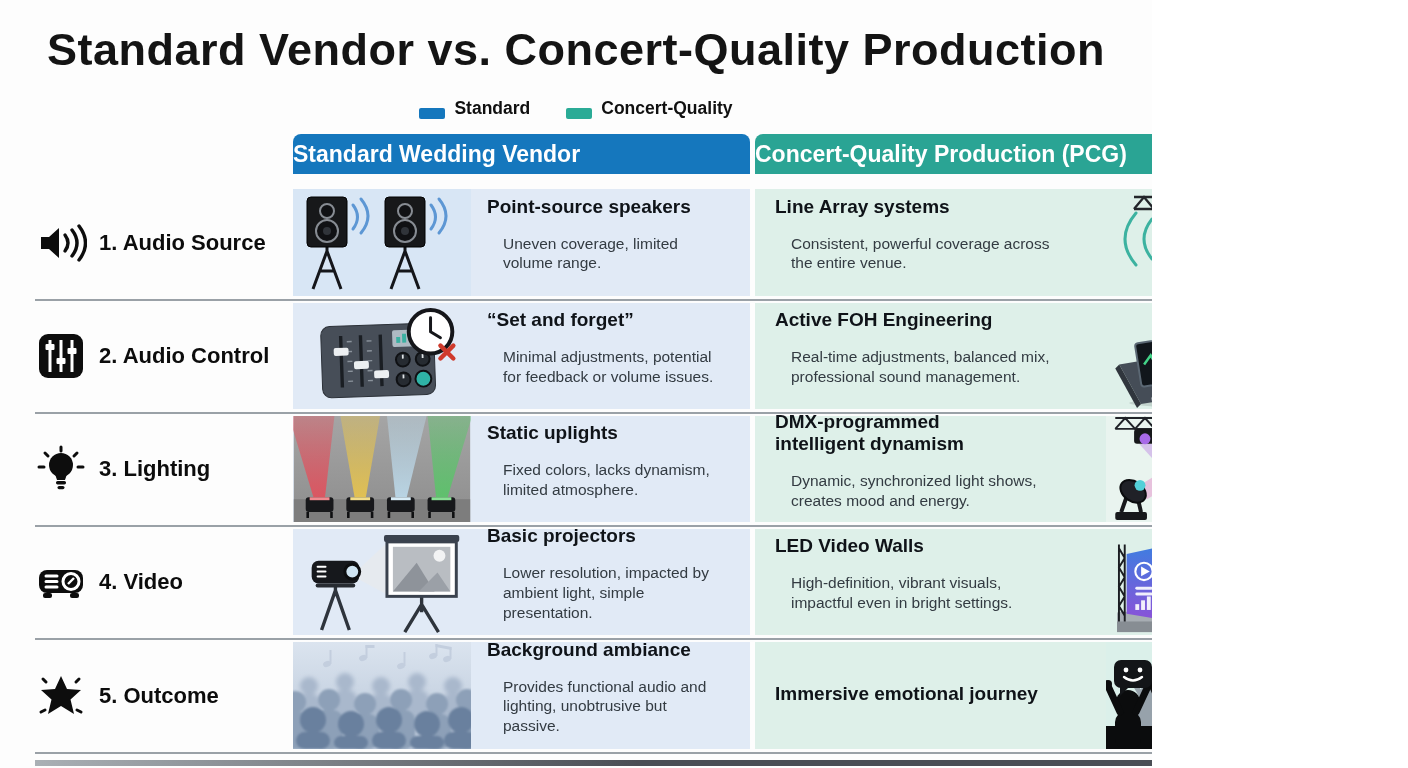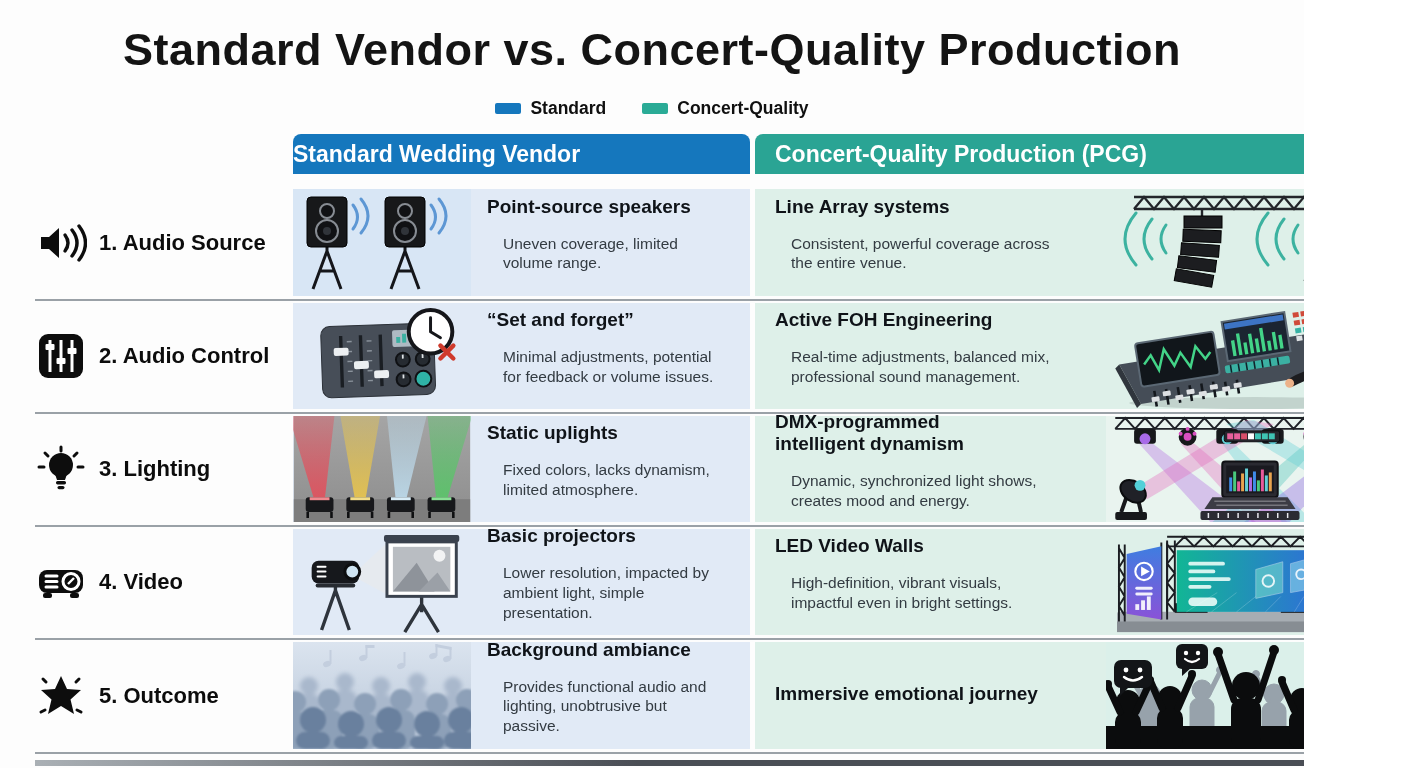--- a/index.html
+++ b/index.html
@@ -1,29 +1,29 @@
 <!DOCTYPE html>
 <html><head>
 <meta charset="utf-8">
 <style>
   html,body{margin:0;padding:0;}
-  .page{position:relative;width:1304px;height:768px;background:#fdfdfd;overflow:hidden;
+  .page{position:relative;width:1152px;height:768px;background:#fdfdfd;overflow:hidden;
         font-family:"Liberation Sans",sans-serif;}
   .title{position:absolute;top:24px;left:0;width:100%;text-align:center;
          font-size:45px;font-weight:600;color:#141414;letter-spacing:.5px;}
   .legend{position:absolute;top:98px;left:0;width:100%;display:flex;justify-content:center;
           align-items:center;gap:36px;}
-  .legend-item{display:flex;align-items:center;gap:9px;font-size:17.5px;font-weight:600;color:#101010;}
+  .legend-item{display:flex;align-items:flex-end;gap:9px;font-size:17.5px;font-weight:600;color:#101010;}
   .swatch{width:26px;height:11px;border-radius:2px;}
   .swatch.std{background:#1577bd;}
   .swatch.cq{background:#2aab96;}
   .hdr{position:absolute;top:134px;height:40px;border-radius:8px 8px 0 0;
        color:#fff;font-size:23px;font-weight:700;text-align:left;line-height:40px;}
   .hdr-std{left:293px;width:457px;background:#1577bd;}
-  .hdr-cq{left:755px;width:617px;background:#2aa494;padding-left:20px;}
+  .hdr-cq{left:755px;width:617px;background:#2aa494;}
   .row{position:absolute;left:35px;width:1337px;}
   .lbl{position:absolute;left:0;top:0;height:100%;width:252px;display:flex;align-items:center;gap:12px;}
   .lbl-text{font-size:22px;font-weight:700;color:#0c0c0c;white-space:nowrap;}
   .lbl svg{flex:0 0 auto;}
   .cell{position:absolute;top:0;height:100%;}
   .cell-std{left:258px;width:457px;background:#e1eaf6;}
   .cell-cq{left:720px;width:617px;background:#def0e9;padding-left:23px;}
   .illo-std{position:absolute;left:0;top:0;width:178px;height:100%;}
   .illo-cq{position:absolute;right:1px;top:0;width:288px;height:100%;}
   .illo-std svg,.illo-cq svg{display:block;width:100%;height:100%;}

